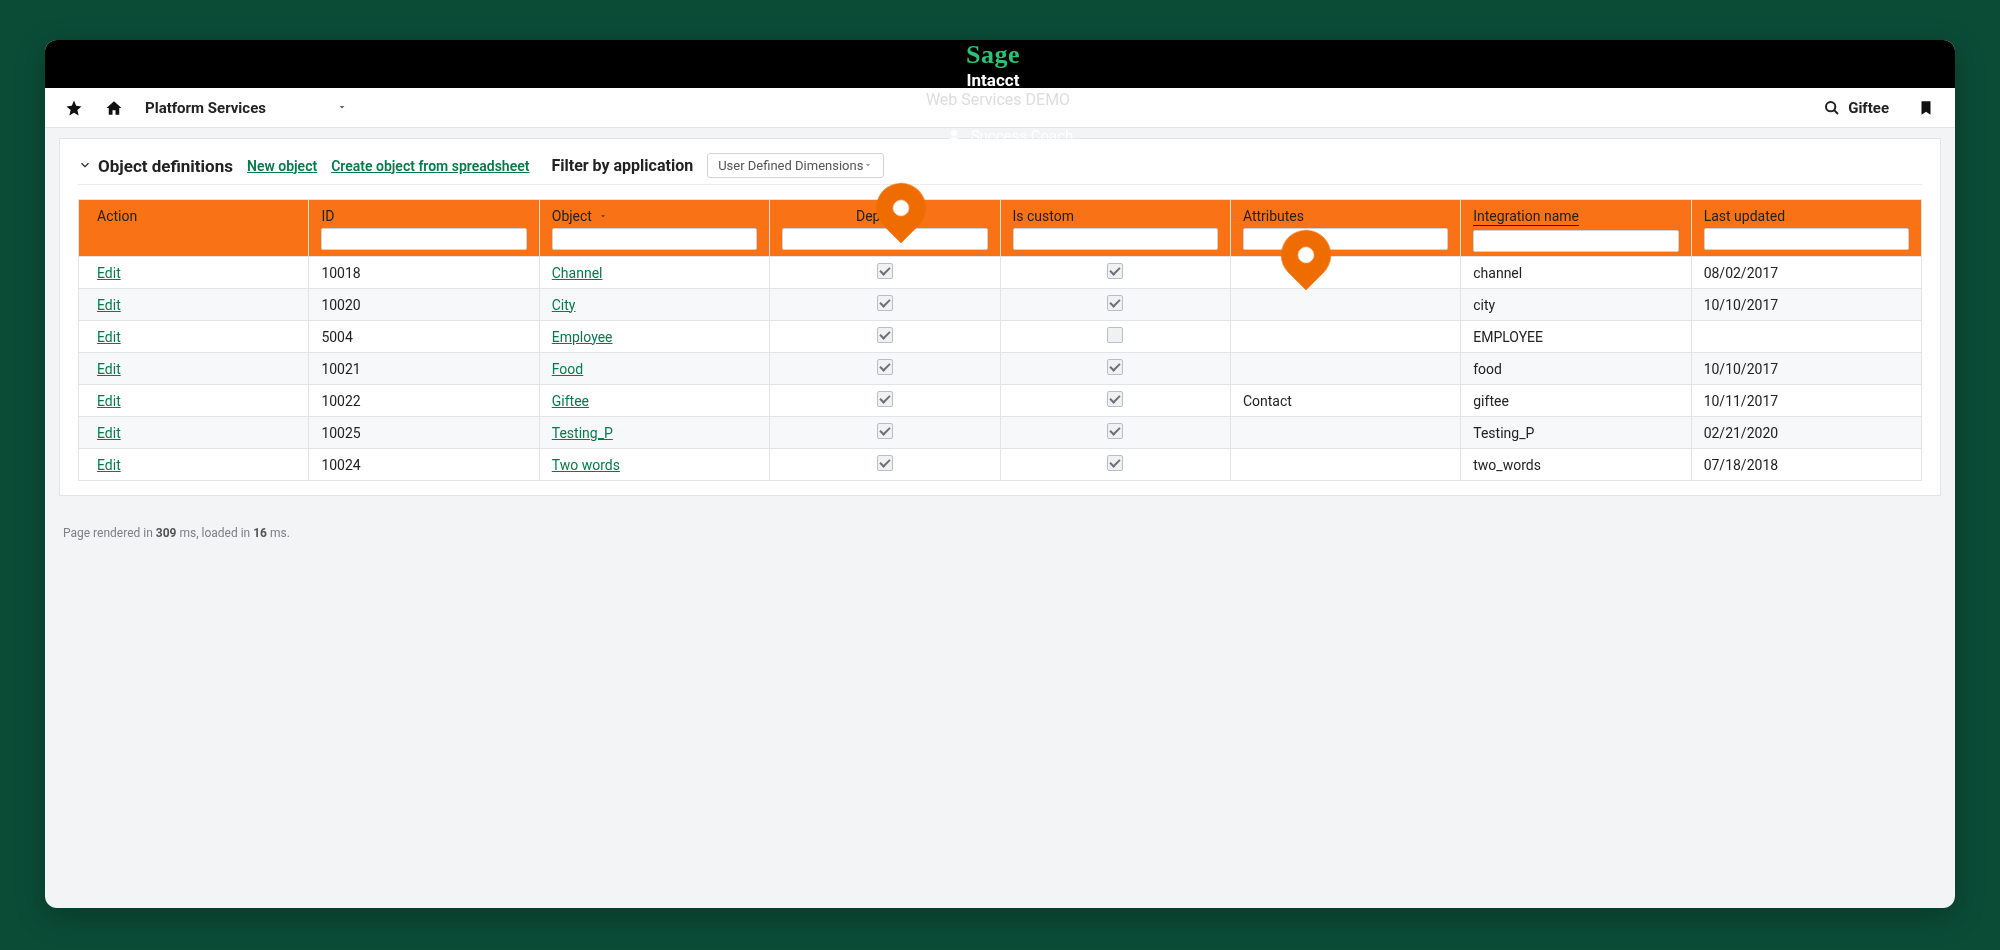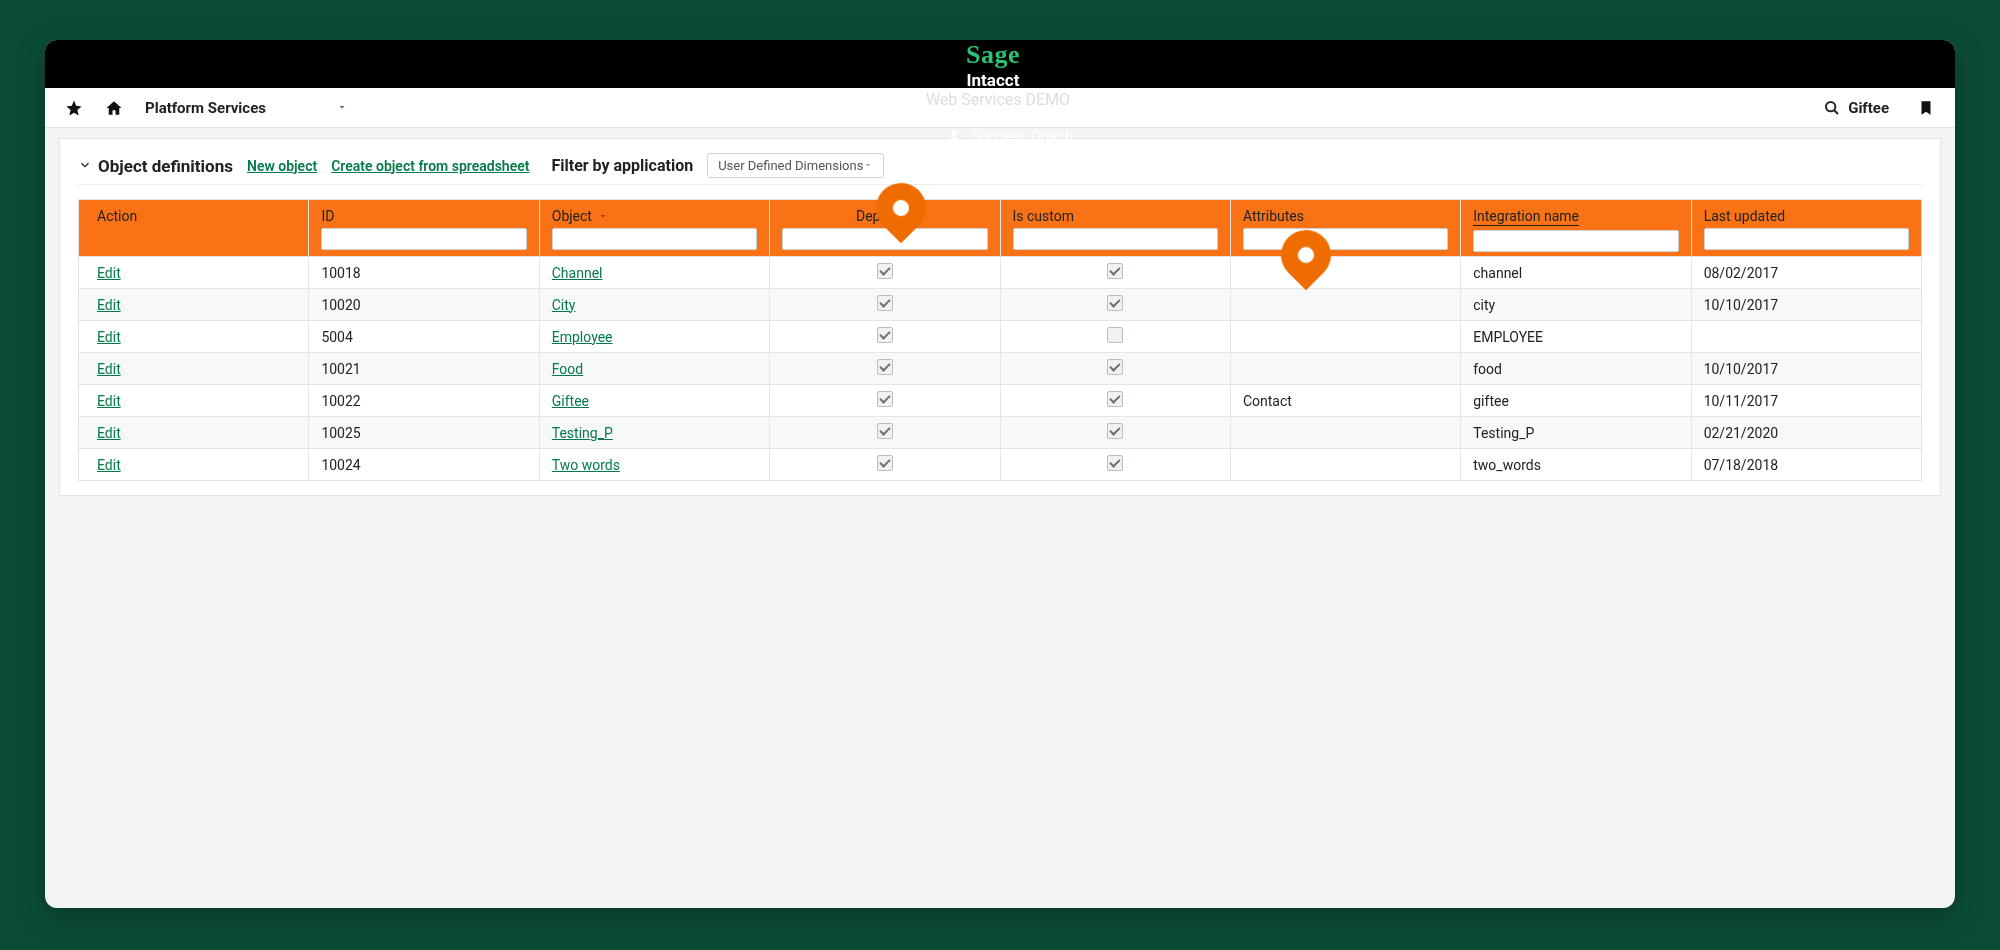--- a/index.html
+++ b/index.html
@@ -387,18 +387,21 @@
               <td class="center"><span class="chk on"></span></td>
               <td class="center"><span class="chk on"></span></td>
               <td></td>
               <td>two_words</td>
               <td>07/18/2018</td>
             </tr>
           </tbody>
       </table>
     </div>
 
+    <div class="footer-note">
+      <span>Page rendered in </span><b>309</b><span> ms, loaded in </span><b>16</b><span> ms.</span>
+    </div>
 
   </div>
 </div>
 
 <div class="marker" style="left:876px; top:183px"></div>
 <div class="marker" style="left:1281px; top:230px"></div>
 
 </body></html>

